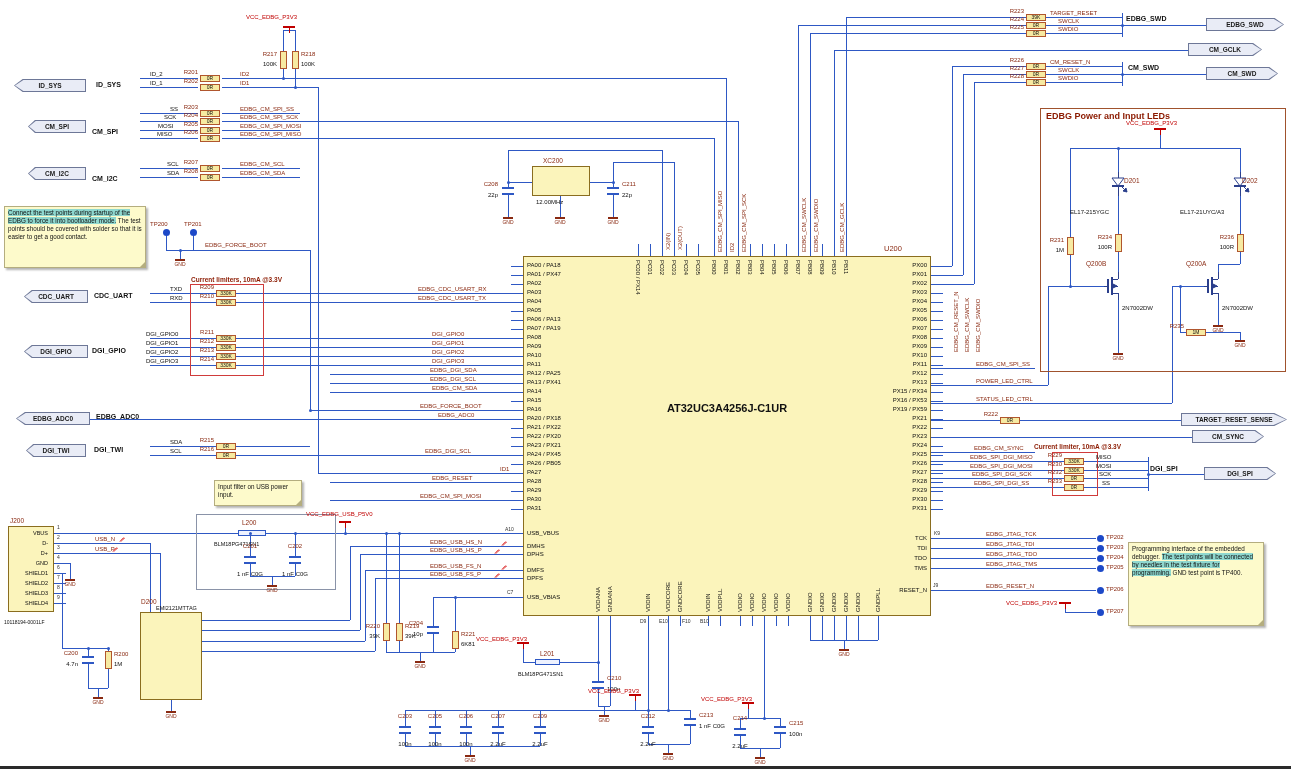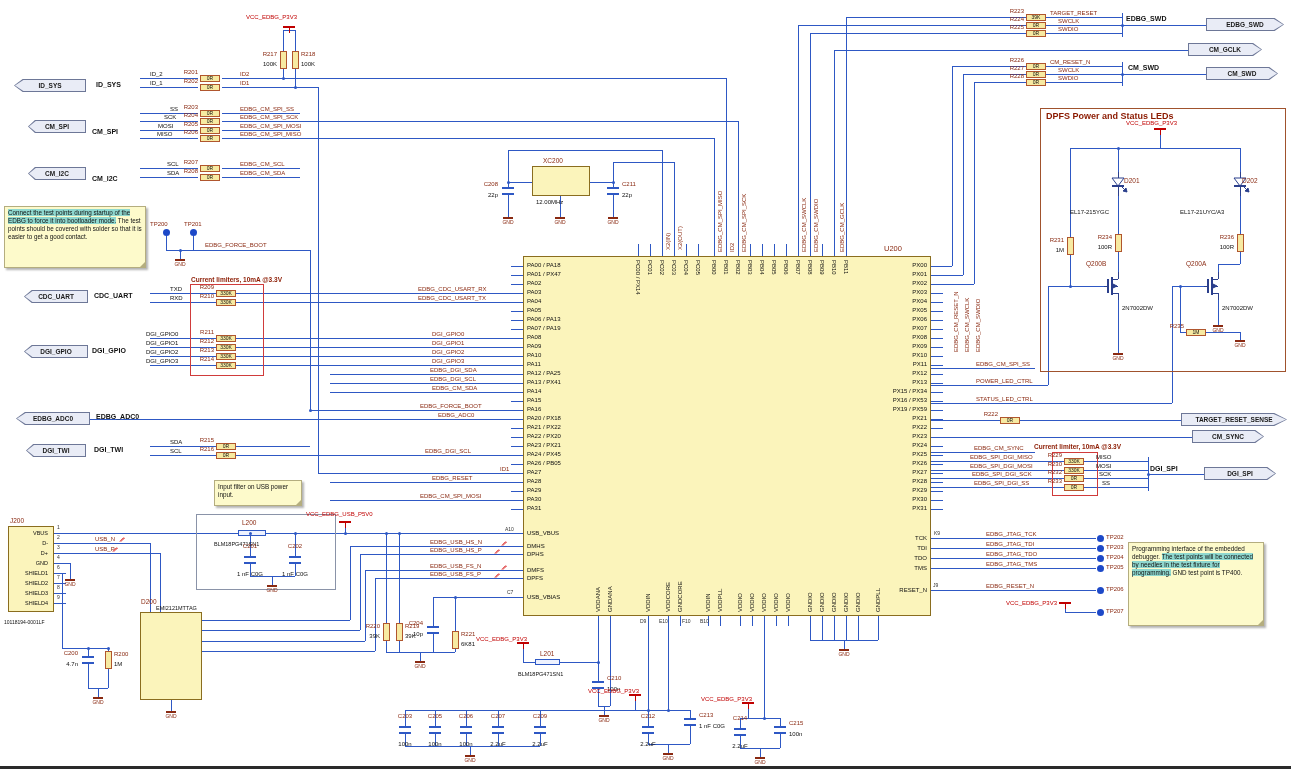--- a/index.html
+++ b/index.html
@@ -424,28 +424,29 @@
       <line x1="1212" y1="277" x2="1212" y2="295" style="stroke:#2b3f8c;stroke-width:1.5"></line>
       <line x1="1212" y1="279" x2="1218" y2="279" style="stroke:#2b3f8c"></line>
       <line x1="1218" y1="279" x2="1218" y2="272" style="stroke:#2b3f8c"></line>
       <line x1="1212" y1="293" x2="1218" y2="293" style="stroke:#2b3f8c"></line>
       <line x1="1218" y1="293" x2="1218" y2="300" style="stroke:#2b3f8c"></line>
       <line x1="1212" y1="286" x2="1218" y2="286" style="stroke:#2b3f8c"></line>
       <polygon points="1217,286 1213,284 1213,288" style="stroke:#2b3f8c;fill:#2b3f8c;stroke-width:1"></polygon>
       <line x1="1204" y1="286" x2="1208" y2="286" style="stroke:#2b3f8c"></line>
     </svg>
   <div class="comp" id="ic-body" style="left:523px;top:256px;width:408px;height:360px;"></div>
+  <div id="mcu-part">AT32UC3A4256J-C1UR</div>
   <div id="mcu-ref">U200</div>
   <div id="sheet-edge"></div>
 <div class="box" style="left: 190px; top: 284px; width: 74px; height: 92px; border-color: rgb(208, 59, 59);"></div>
     <div class="t" style="left: 191px; top: 276px; font-size: 6.5px; font-weight: bold; color: rgb(139, 26, 0);">Current limiters, 10mA @3.3V</div>
     <div class="box" style="left: 1052px; top: 452px; width: 46px; height: 44px; border-color: rgb(208, 59, 59);"></div>
     <div class="t" style="left: 1034px; top: 443px; font-size: 6.5px; font-weight: bold; color: rgb(139, 26, 0);">Current limiter, 10mA @3.3V</div>
     <div class="box" style="left: 1040px; top: 108px; width: 246px; height: 264px; border-color: rgb(160, 82, 45);"></div>
-    <div class="t" style="left: 1046px; top: 112px; font-size: 9px; font-weight: bold; color: rgb(139, 26, 0);">DPFS Power and Status LEDs</div>
+    <div class="t" style="left: 1046px; top: 112px; font-size: 9px; font-weight: bold; color: rgb(139, 26, 0);">EDBG Power and Input LEDs</div>
     <div class="box" style="left: 196px; top: 514px; width: 140px; height: 76px; border-color: rgb(138, 147, 168);"></div>
     <div class="t" style="left: 527px; top: 262px; font-size: 6px;">PA00 / PA18</div>
     <div class="t" style="left: 527px; top: 271px; font-size: 6px;">PA01 / PX47</div>
     <div class="t" style="left: 527px; top: 280px; font-size: 6px;">PA02</div>
     <div class="t" style="left: 527px; top: 289px; font-size: 6px;">PA03</div>
     <div class="t" style="left: 527px; top: 298px; font-size: 6px;">PA04</div>
     <div class="t" style="left: 527px; top: 307px; font-size: 6px;">PA05</div>
     <div class="t" style="left: 527px; top: 316px; font-size: 6px;">PA06 / PA13</div>
     <div class="t" style="left: 527px; top: 325px; font-size: 6px;">PA07 / PA19</div>
     <div class="t" style="left: 527px; top: 334px; font-size: 6px;">PA08</div>

